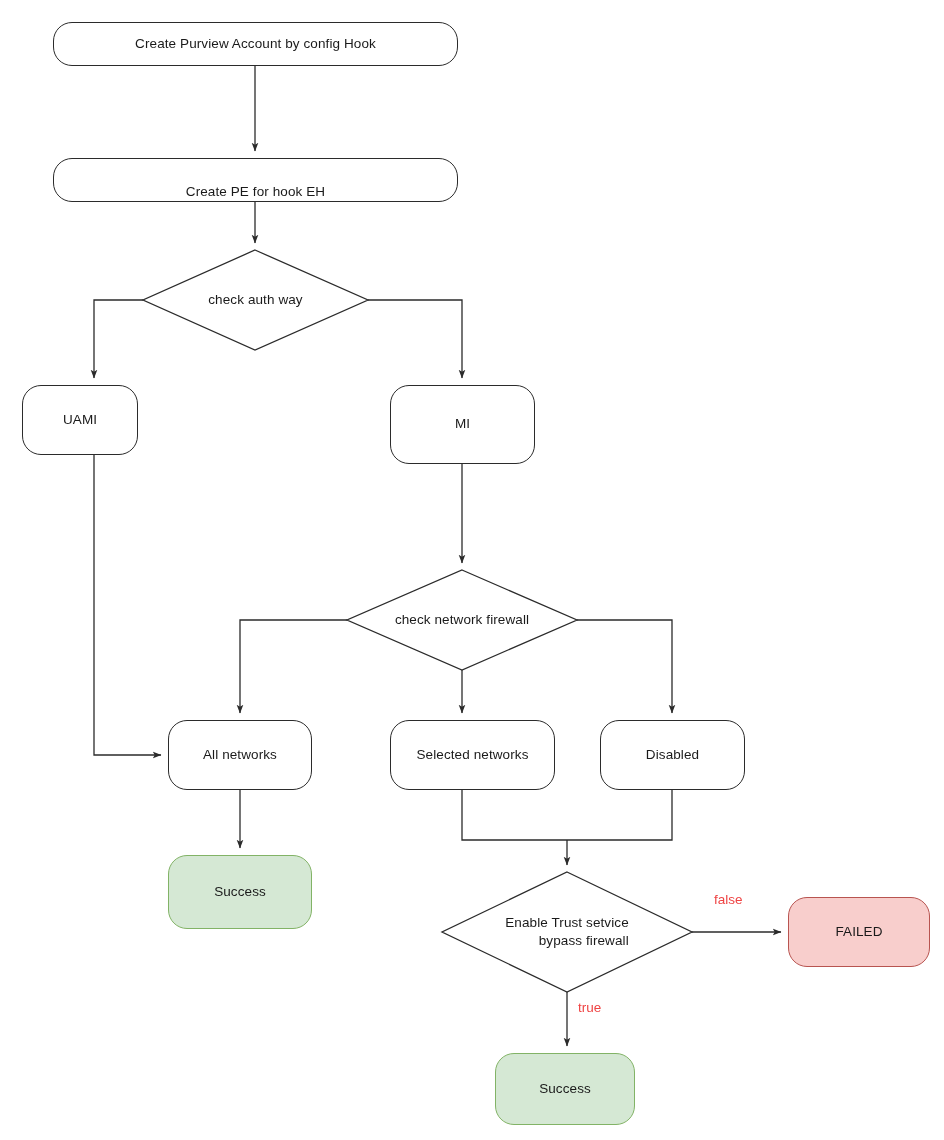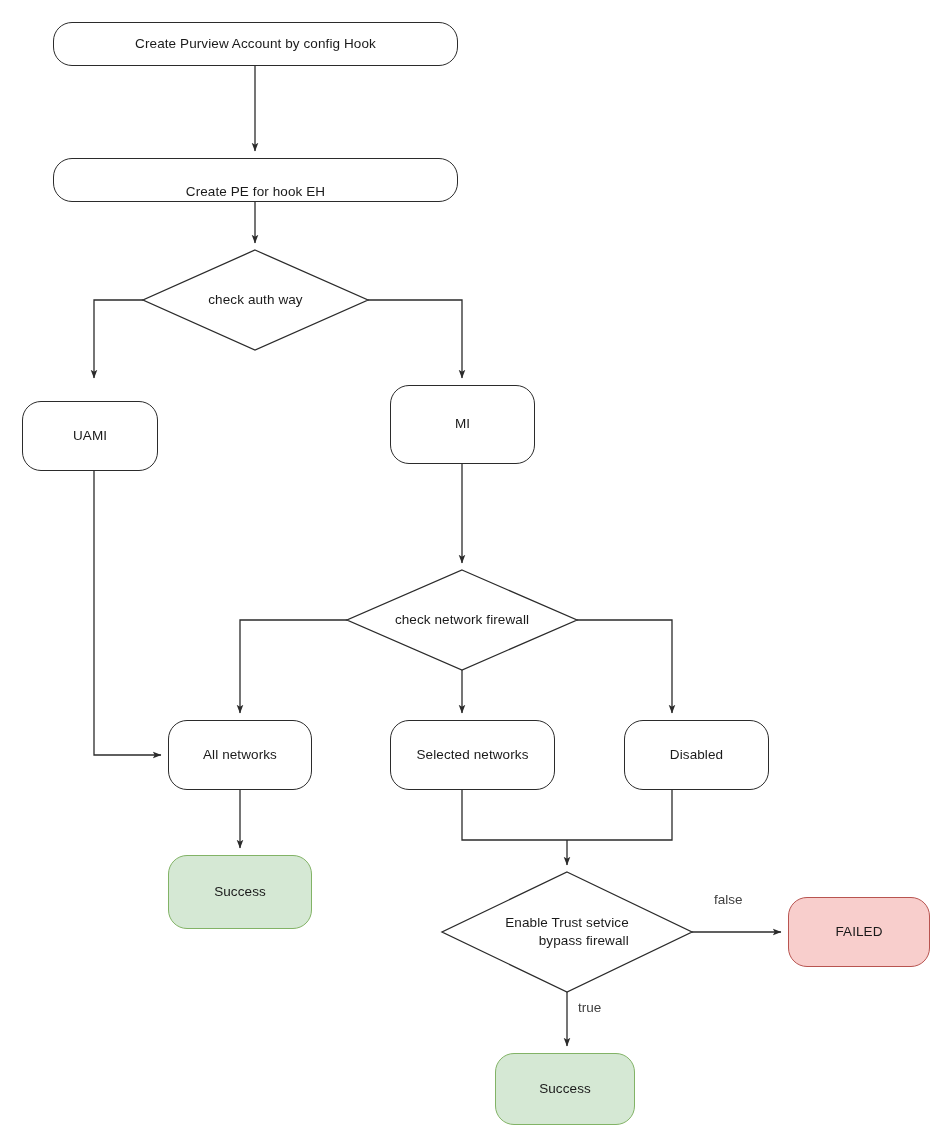--- a/index.html
+++ b/index.html
@@ -54,21 +54,21 @@
     border: none;
   }
   .diamond-node .dlabel {
     position: relative;
     z-index: 2;
   }
   .edge-label {
     position: absolute;
     font-family: "Liberation Sans", "DejaVu Sans", sans-serif;
     font-size: 13.5px;
-    color: #404040;
+    color: #ef4444;
     white-space: nowrap;
   }
 </style>
 </head>
 <body>
 
 <div id="canvas">
 
   <svg id="edges" viewBox="0 0 944 1140" width="944" height="1140" xmlns="http://www.w3.org/2000/svg">
     <defs>
@@ -116,41 +116,41 @@
   </div>
 
   <div class="node box" style="left:53px; top:158px; width:405px; height:44px;align-items:flex-end;">
     <span>Create PE for hook EH</span>
   </div>
 
   <div class="node diamond-node" style="left:143px; top:250px; width:225px; height:100px;">
     <span class="dlabel">check auth way</span>
   </div>
 
-  <div class="node box" style="left:22px; top:385px; width:136px; height:70px;margin-top:16px;">
+  <div class="node box" style="left:22px; top:385px; width:116px; height:70px;">
     <span>UAMI</span>
   </div>
 
   <div class="node box" style="left:390px; top:385px; width:145px; height:79px;">
     <span>MI</span>
   </div>
 
   <div class="node diamond-node" style="left:347px; top:570px; width:230px; height:100px;">
     <span class="dlabel">check network firewall</span>
   </div>
 
   <div class="node box" style="left:168px; top:720px; width:144px; height:70px;">
     <span>All networks</span>
   </div>
 
   <div class="node box" style="left:390px; top:720px; width:165px; height:70px;">
     <span>Selected networks</span>
   </div>
 
-  <div class="node box" style="left:600px; top:720px; width:145px; height:70px;margin-left:24px;">
+  <div class="node box" style="left:600px; top:720px; width:145px; height:70px;">
     <span>Disabled</span>
   </div>
 
   <div class="node box success" style="left:168px; top:855px; width:144px; height:74px;">
     <span>Success</span>
   </div>
 
   <div class="node diamond-node" style="left:442px; top:872px; width:250px; height:120px;text-align:right;">
     <span class="dlabel">
       <span>Enable Trust setvice</span><br>

